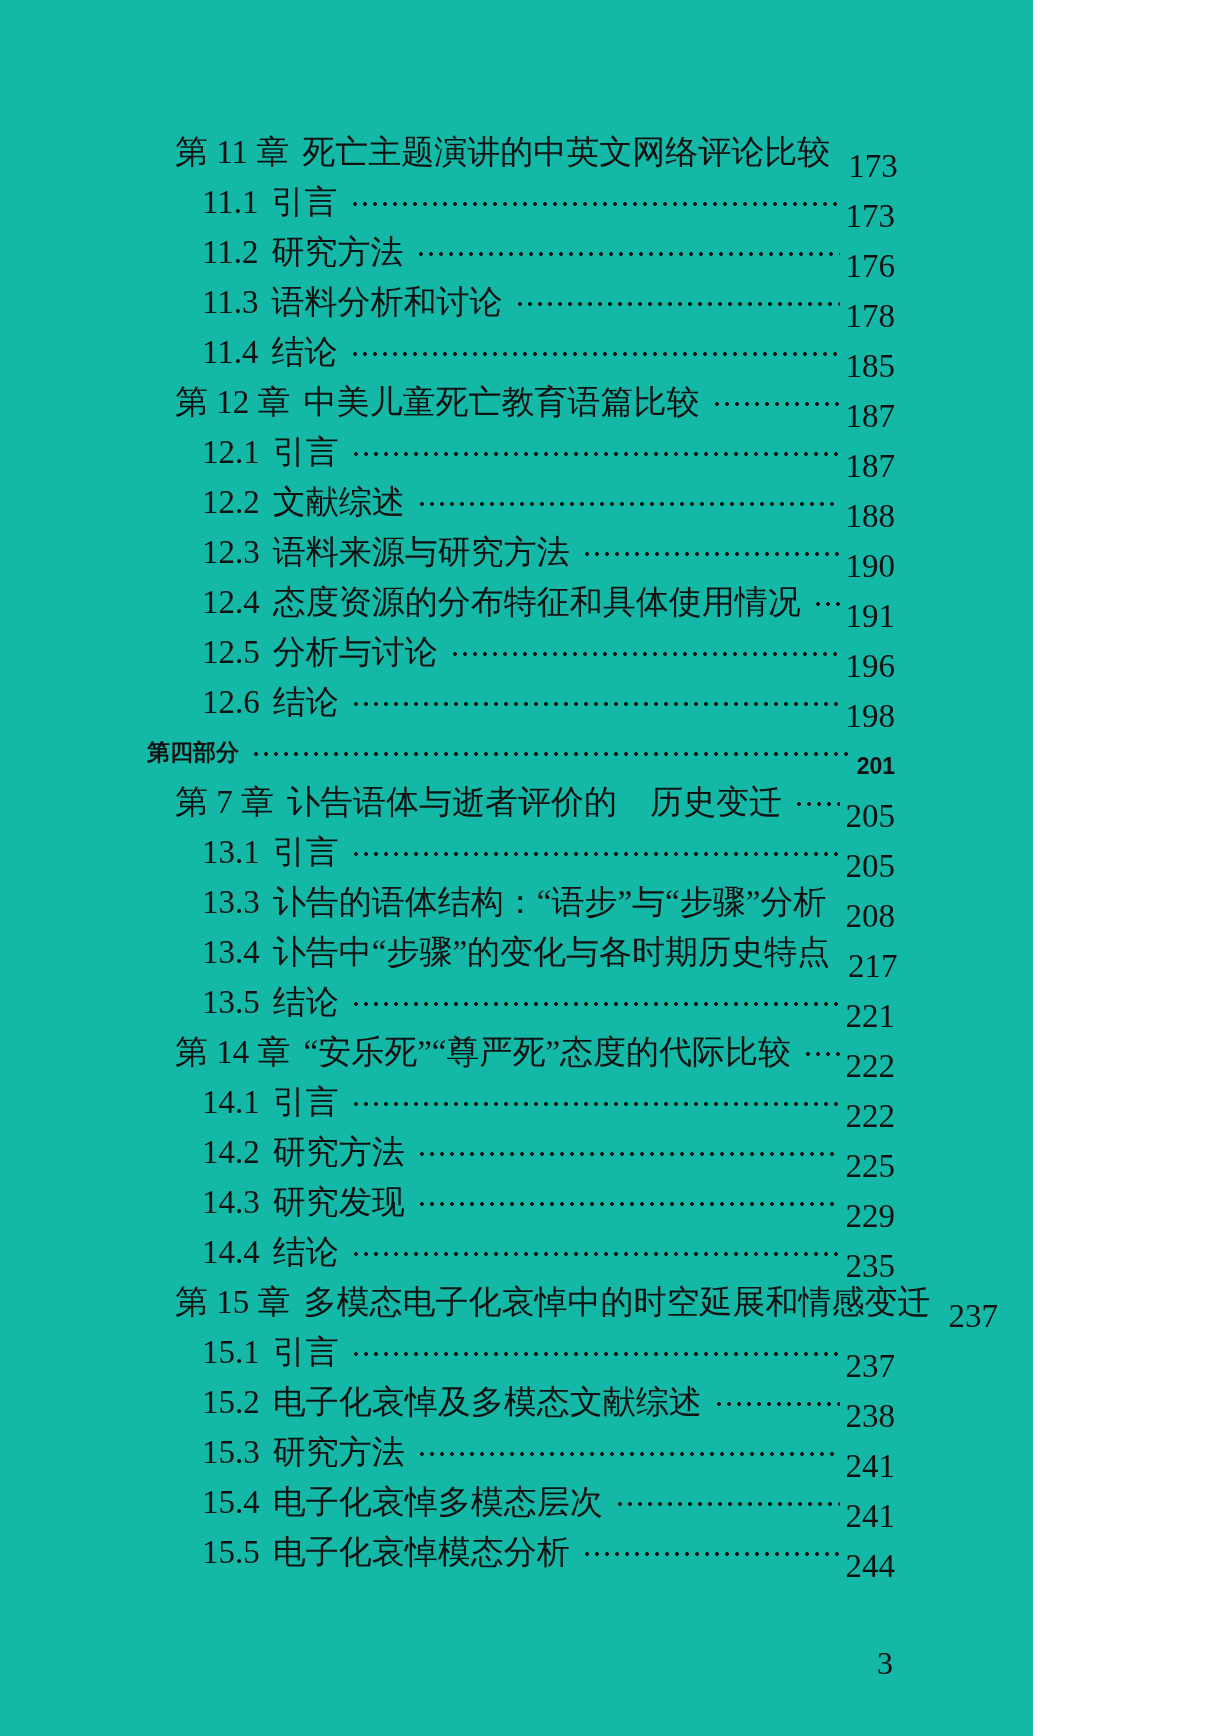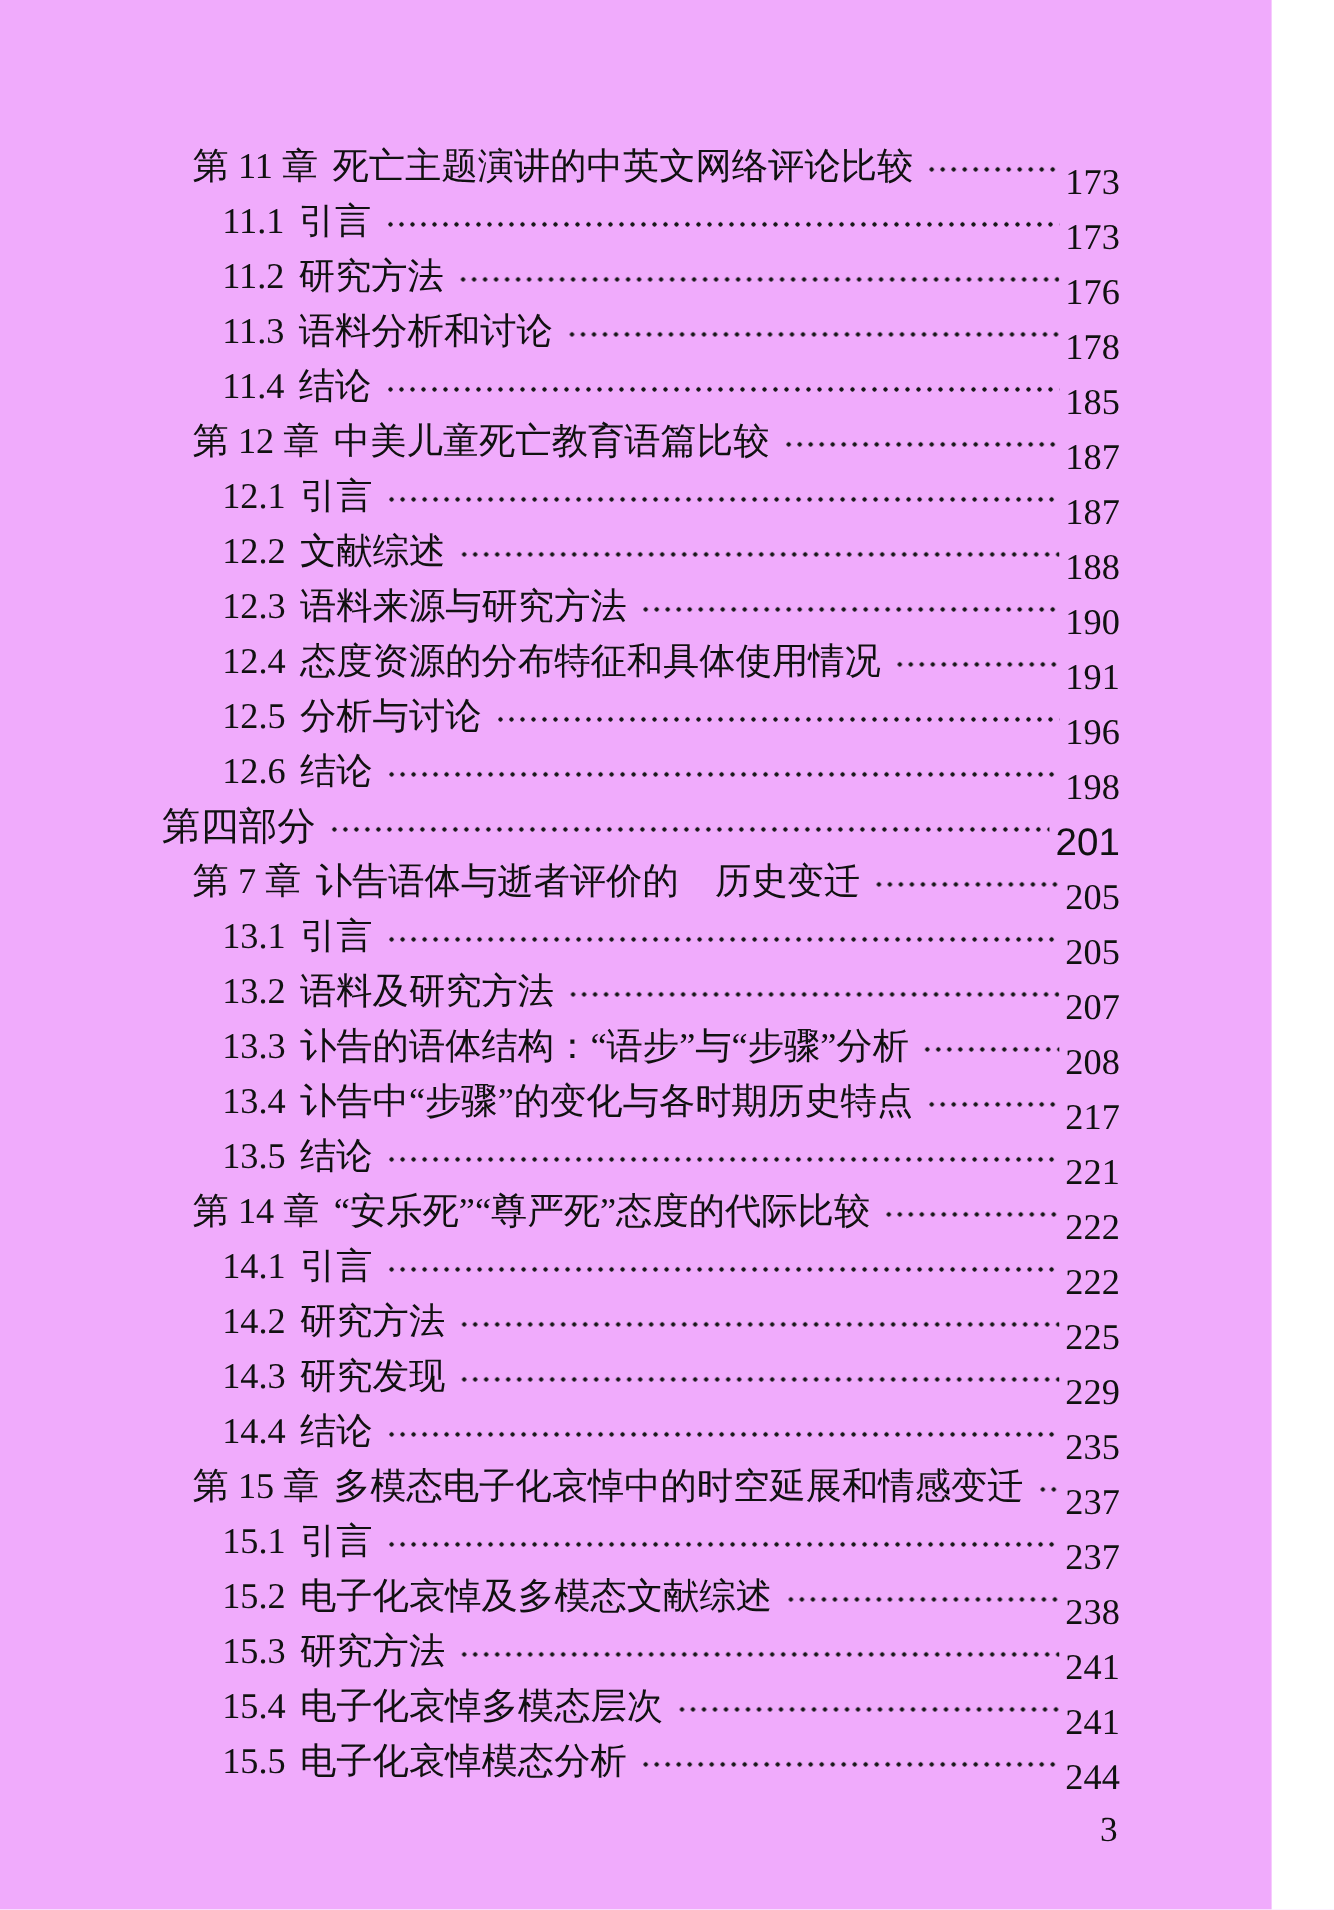--- a/index.html
+++ b/index.html
@@ -2,47 +2,48 @@
 <html lang="zh"><head>
 <meta charset="utf-8">
 <style>
   html, body {
     margin: 0;
     padding: 0;
     background: #ffffff;
   }
   .page {
     position: relative;
-    width: 1156px;
+    width: 1001px;
     height: 1736px;
-    background: #f0abfc;
+    background: #14b8a6;
     overflow: hidden;
     color: #111111;
     font-family: "Liberation Serif", "DejaVu Serif", serif;
+    padding-left: 32px;
   }
   .toc {
     position: absolute;
     top: 127px;
     left: 147px;
     right: 138px;
   }
   .row {
     display: flex;
     align-items: center;
     height: 50px;
     font-size: 33px;
     line-height: 50px;
     white-space: nowrap;
   }
   .row.chapter { padding-left: 28px; }
   .row.section { padding-left: 55px; text-align: right; }
   .row.part {
     font-family: "Liberation Sans", "DejaVu Sans", sans-serif;
-    font-weight: 400;
-    font-size: 35px;
+    font-weight: 700;
+    font-size: 23px;
   }
   .label { white-space: pre; }
   .title { margin-left: 13px; white-space: pre; }
   .row.part .title { margin-left: 36px; }
   .dots {
     flex: 1 1 auto;
     min-width: 0;
     align-self: stretch;
     margin-left: 12px;
     margin-right: 6px;
@@ -149,26 +150,20 @@
         <span class="dots"></span>
         <span class="pagenum">205</span>
       </div>
       <div class="row section">
         <span class="label">13.1</span>
         <span class="title">引言</span>
         <span class="dots"></span>
         <span class="pagenum">205</span>
       </div>
       <div class="row section">
-        <span class="label">13.2</span>
-        <span class="title">语料及研究方法</span>
-        <span class="dots"></span>
-        <span class="pagenum">207</span>
-      </div>
-      <div class="row section">
         <span class="label">13.3</span>
         <span class="title">讣告的语体结构：“语步”与“步骤”分析</span>
         <span class="dots"></span>
         <span class="pagenum">208</span>
       </div>
       <div class="row section">
         <span class="label">13.4</span>
         <span class="title">讣告中“步骤”的变化与各时期历史特点</span>
         <span class="dots"></span>
         <span class="pagenum">217</span>

